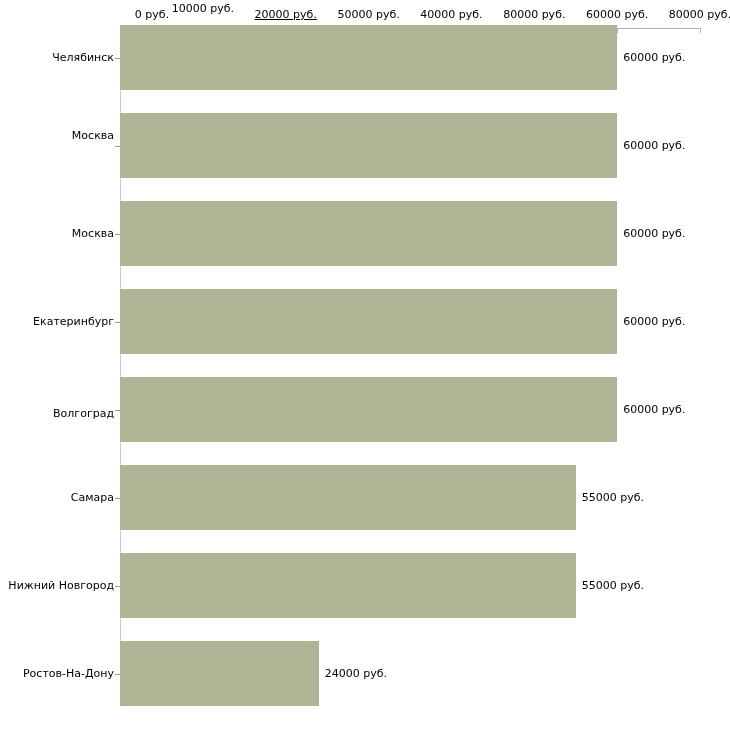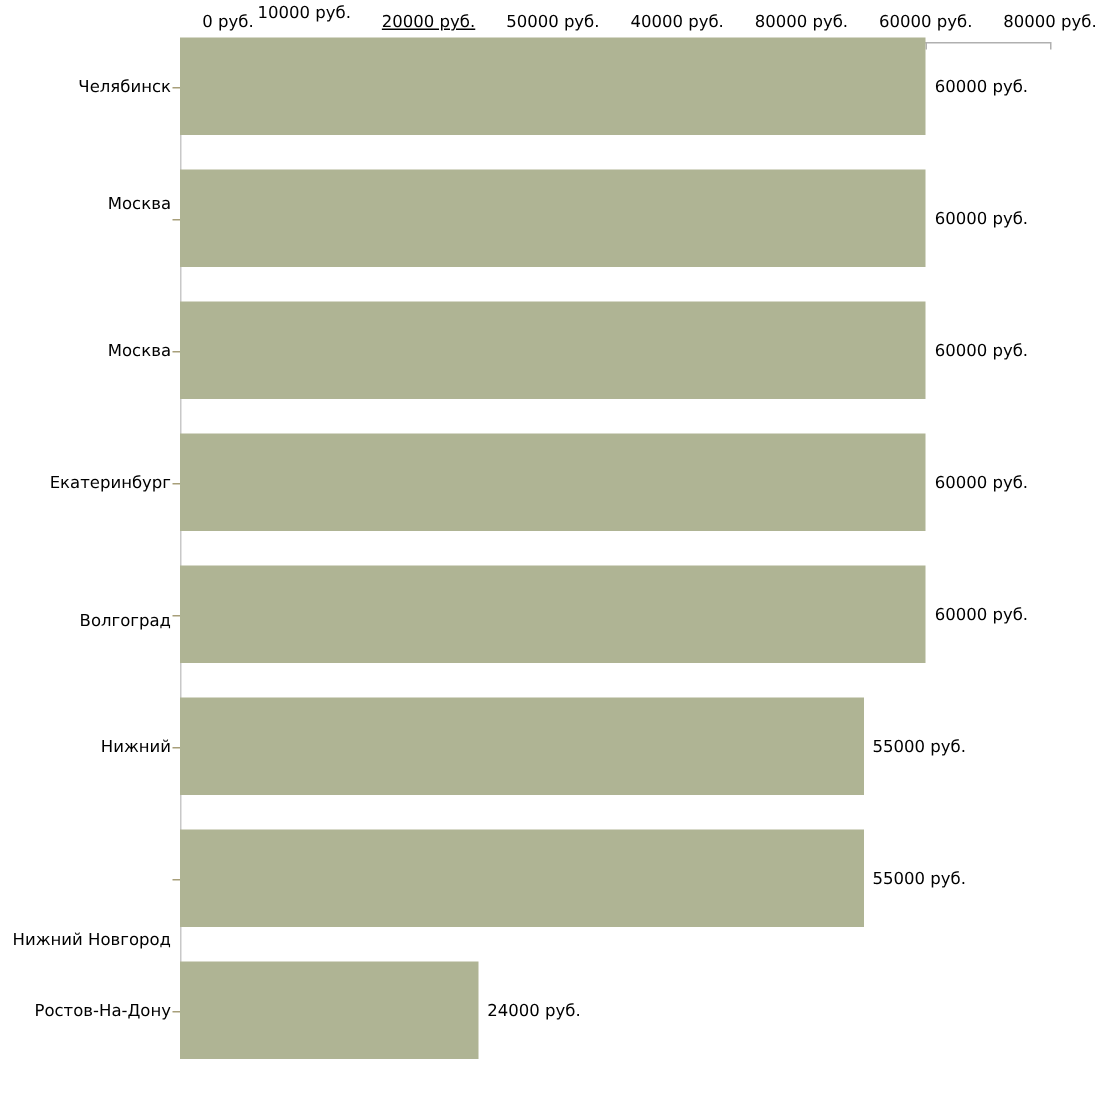--- a/index.html
+++ b/index.html
@@ -121,22 +121,22 @@
       <div class="tick-mark-y" style="left: 115px; top: 497.5px;"></div>
       <div class="tick-mark-y" style="left: 115px; top: 585.5px;"></div>
       <div class="tick-mark-y" style="left: 115px; top: 673.5px;"></div>
     </div>
   <div id="cat-labels">
       <div class="cat-label" style="width: 114px; left: 0px; top: 57.5px;">Челябинск</div>
       <div class="cat-label" style="width: 114px; left: 0px; top: 136px;">Москва</div>
       <div class="cat-label" style="width: 114px; left: 0px; top: 233.5px;">Москва</div>
       <div class="cat-label" style="width: 114px; left: 0px; top: 321.5px;">Екатеринбург</div>
       <div class="cat-label" style="width: 114px; left: 0px; top: 414px;">Волгоград</div>
-      <div class="cat-label" style="width: 114px; left: 0px; top: 497.5px;">Нижний</div>
-      <div class="cat-label" style="width: 114px; left: 0px; top: 585.5px; margin-top: 41px;">Нижний Новгород</div>
+      <div class="cat-label" style="width: 114px; left: 0px; top: 497.5px;">Самара</div>
+      <div class="cat-label" style="width: 114px; left: 0px; top: 585.5px;">Нижний Новгород</div>
       <div class="cat-label" style="width: 114px; left: 0px; top: 673.5px;">Ростов-На-Дону</div>
     </div>
 
   <div id="bars">
       <div class="bar" title="Челябинск: 60000 руб." style="left: 120px; top: 25px; width: 497.143px; height: 65px; background: rgb(175, 180, 148);"></div>
       <div class="bar-value" style="left: 623.143px; top: 57.5px;">60000 руб.</div>
       <div class="bar" title="Москва: 60000 руб." style="left: 120px; top: 113px; width: 497.143px; height: 65px; background: rgb(175, 180, 148);"></div>
       <div class="bar-value" style="left: 623.143px; top: 145.5px;">60000 руб.</div>
       <div class="bar" title="Пермь: 60000 руб." style="left: 120px; top: 201px; width: 497.143px; height: 65px; background: rgb(175, 180, 148);"></div>
       <div class="bar-value" style="left: 623.143px; top: 233.5px;">60000 руб.</div>

